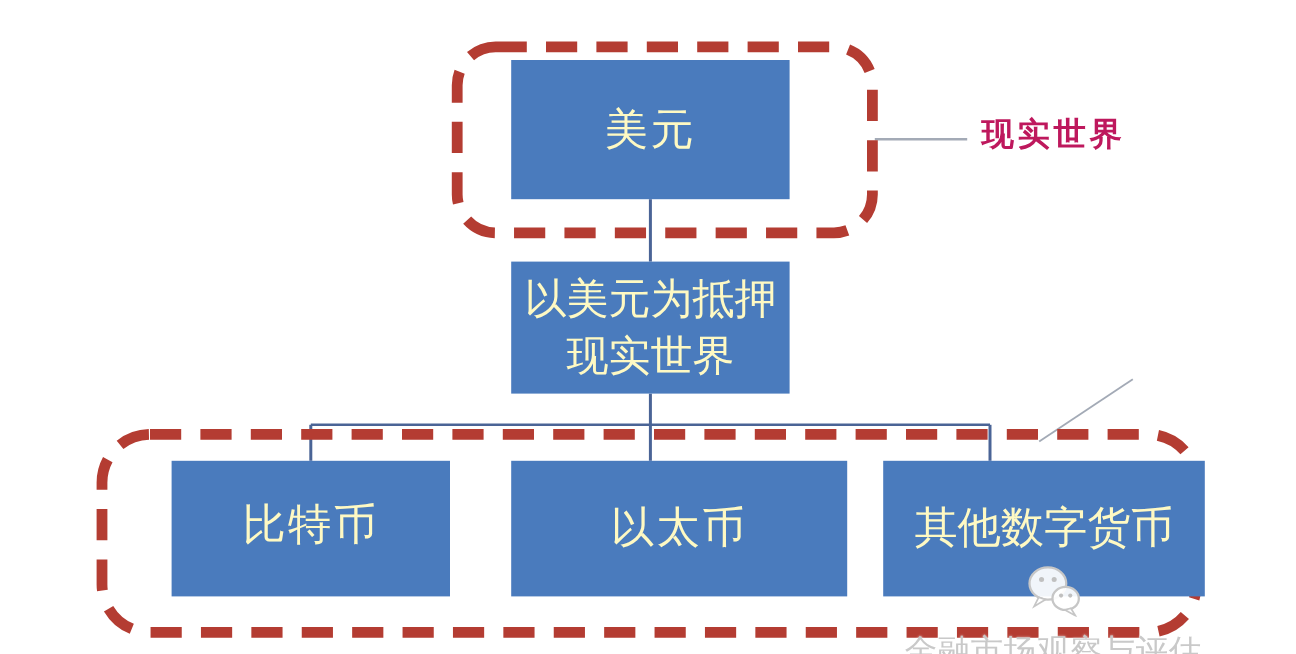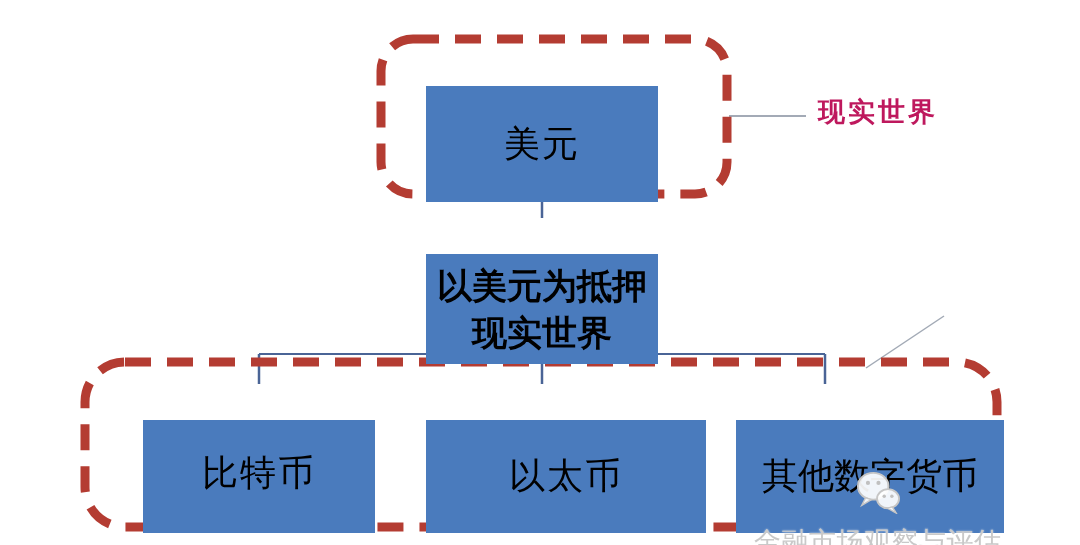--- a/index.html
+++ b/index.html
@@ -17,34 +17,33 @@
   }
   .layer-svg {
     position: absolute;
     left: 0; top: 0;
     width: 1080px; height: 545px;
     z-index: 1;
   }
   .node {
     position: absolute;
     background: #4A7BBD;
-    color: #000000;
+    color: #fef9c3;
     display: flex;
     flex-direction: column;
     align-items: center;
     justify-content: center;
     text-align: center;
     font-size: 36px;
     letter-spacing: 2px;
     z-index: 2;
     line-height: 1.3;
-    margin-top: 36px;
   }
   .node-usd      { left: 426px; top:  50px; width: 232px; height: 116px; }
-  .node-stable   { left: 426px; top: 218px; width: 232px; height: 110px; font-size: 35px; line-height: 47px; letter-spacing: 0; font-weight: bold; }
+  .node-stable   { left: 426px; top: 218px; width: 232px; height: 110px; font-size: 35px; line-height: 47px; letter-spacing: 0; }
   .node-btc      { left: 143px; top: 384px; width: 232px; height: 113px; font-family: Liberation Mono, monospace; }
   .node-eth      { left: 426px; top: 384px; width: 280px; height: 113px; }
   .node-other    { left: 736px; top: 384px; width: 268px; height: 113px; letter-spacing: 0; }
   .zone-label {
     position: absolute;
     color: #be185d;
     font-weight: bold;
     font-size: 27px;
     letter-spacing: 3px;
     z-index: 2;

